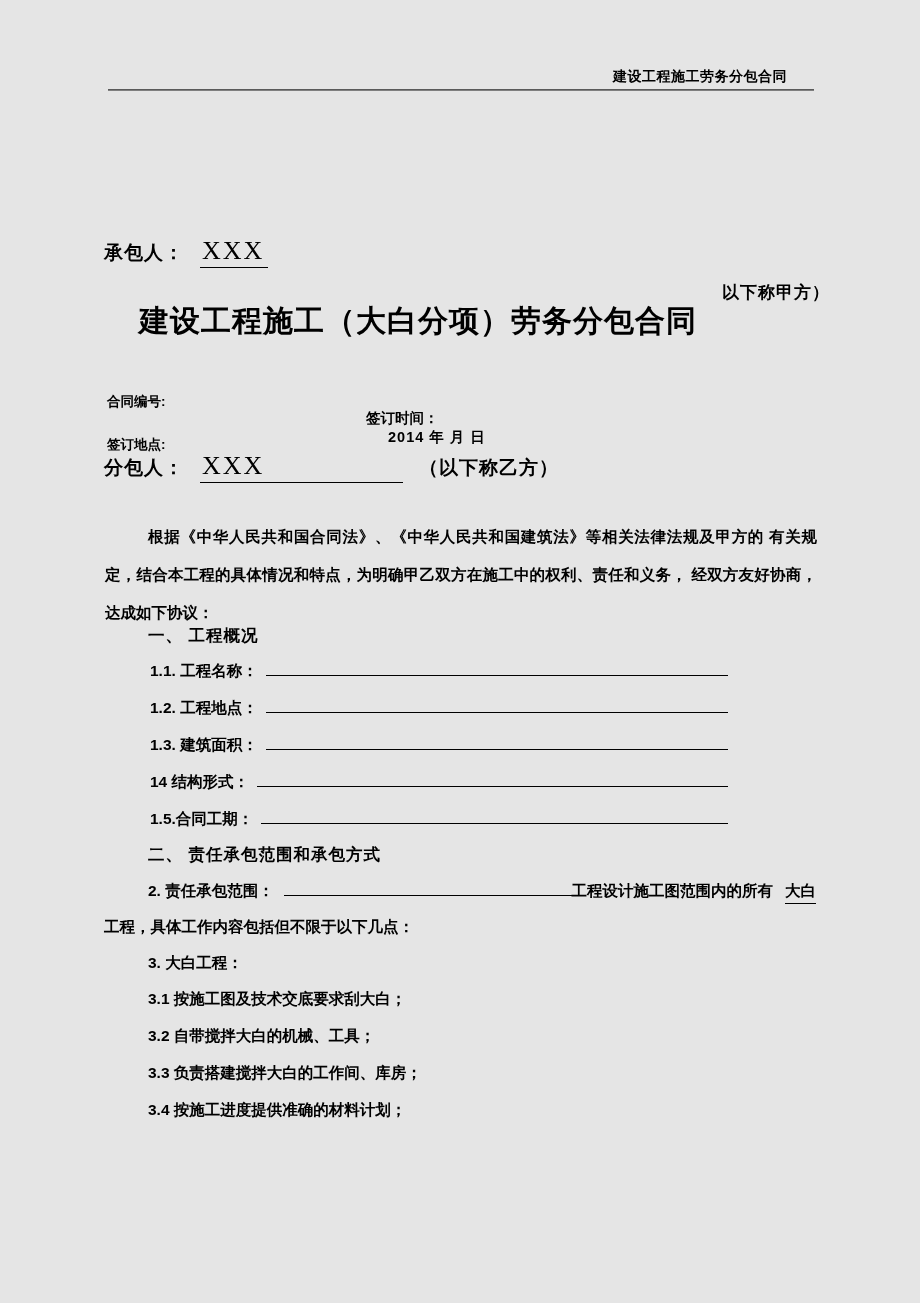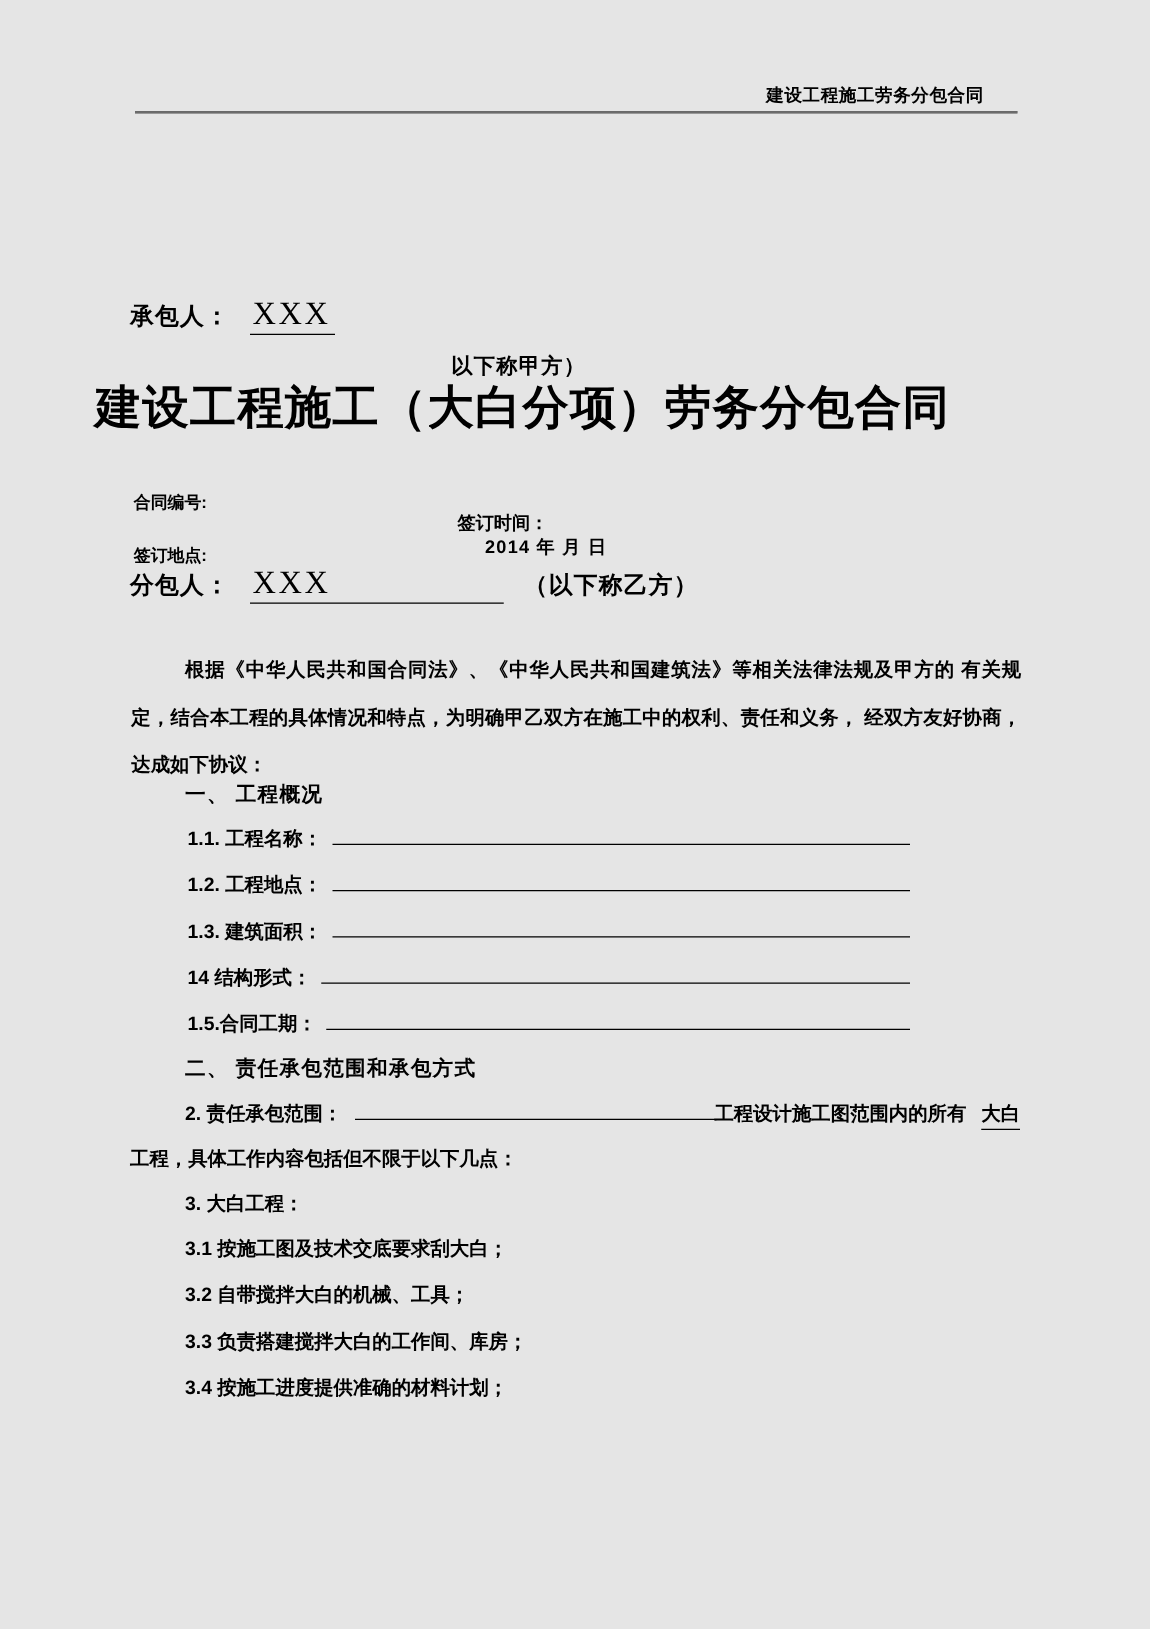--- a/index.html
+++ b/index.html
@@ -39,27 +39,27 @@
     font-size: 26px; font-weight: 400;
     border-bottom: 1.5px solid #000;
     margin-left: 16px; padding: 0 4px 1px 2px;
     letter-spacing: 2px;
   }
   .party-value.long { min-width: 203px; display: inline-block; }
   .party-note { font-size: 19px; font-weight: 700; margin-left: 16px; letter-spacing: 1px; }
 
   .party-a-note {
     top: 281px; left: 0; width: 830px;
-    text-align: center;
+    text-align: right;
     font-size: 17px; font-weight: 700; letter-spacing: 1px;
   }
   .main-title {
     top: 301px; left: 0; width: 836px;
     text-align: center;
-    font-size: 37px; font-weight: 700; letter-spacing: 1px;
+    font-size: 30px; font-weight: 700; letter-spacing: 1px;
   }
 
   
   .meta-label { font-size: 13.5px; font-weight: 700; }
   .contract-no  { top: 393px; left: 107px; }
   .signing-time { top: 409px; left: 366px; display: flex; font-size: 14.5px; font-weight: 600; flex-direction: column; }
   .signing-time .value { margin-left: 22px; letter-spacing: 1px; }
   .signing-place { top: 436px; left: 107px; }
   .subcontractor-line { top: 451px; left: 104px; }
 

